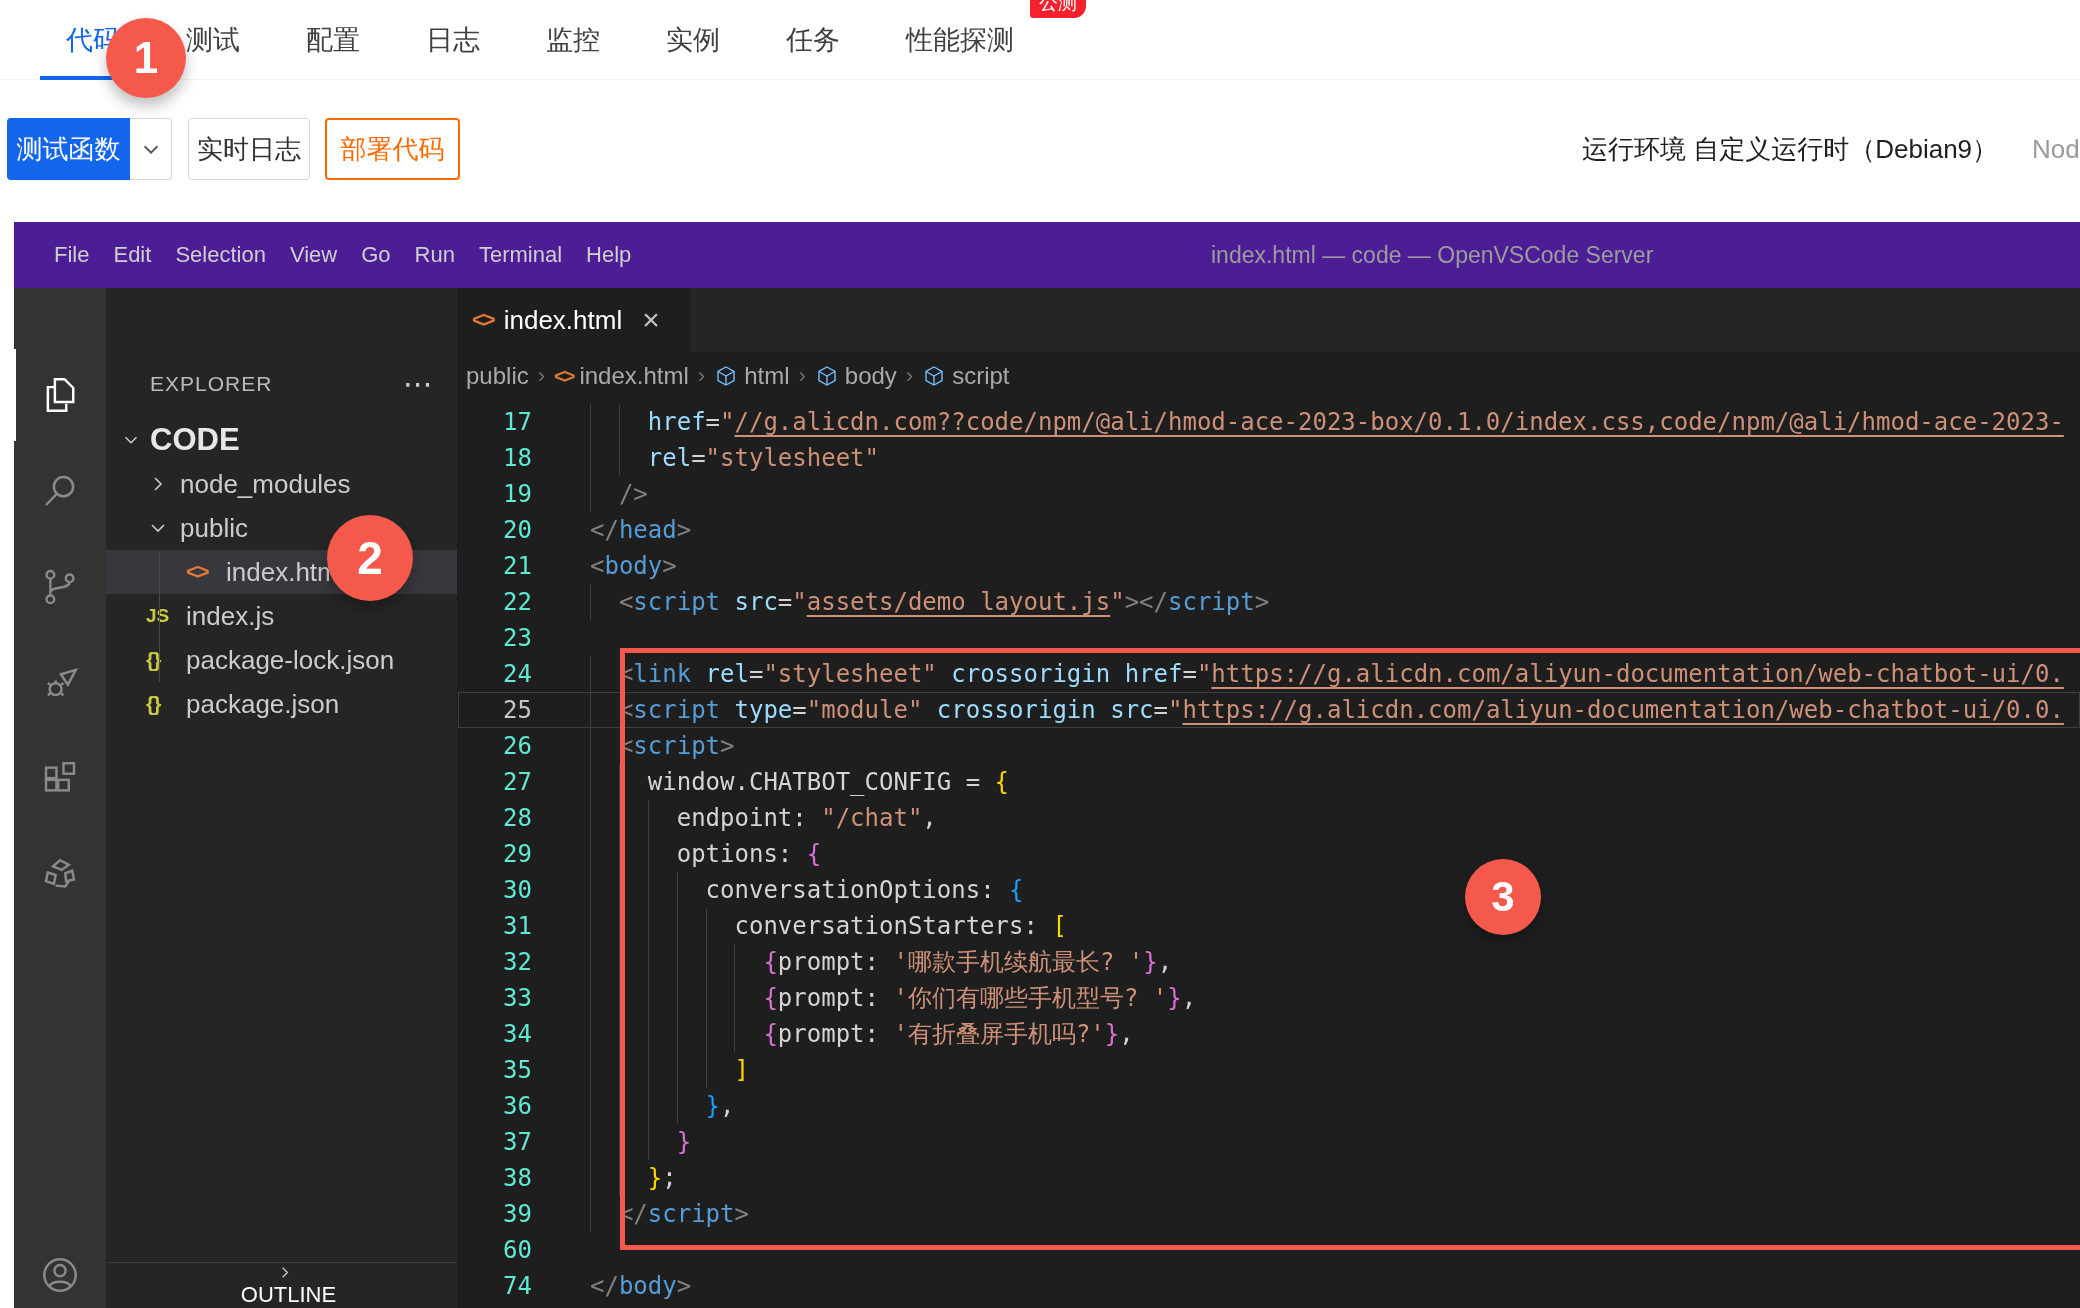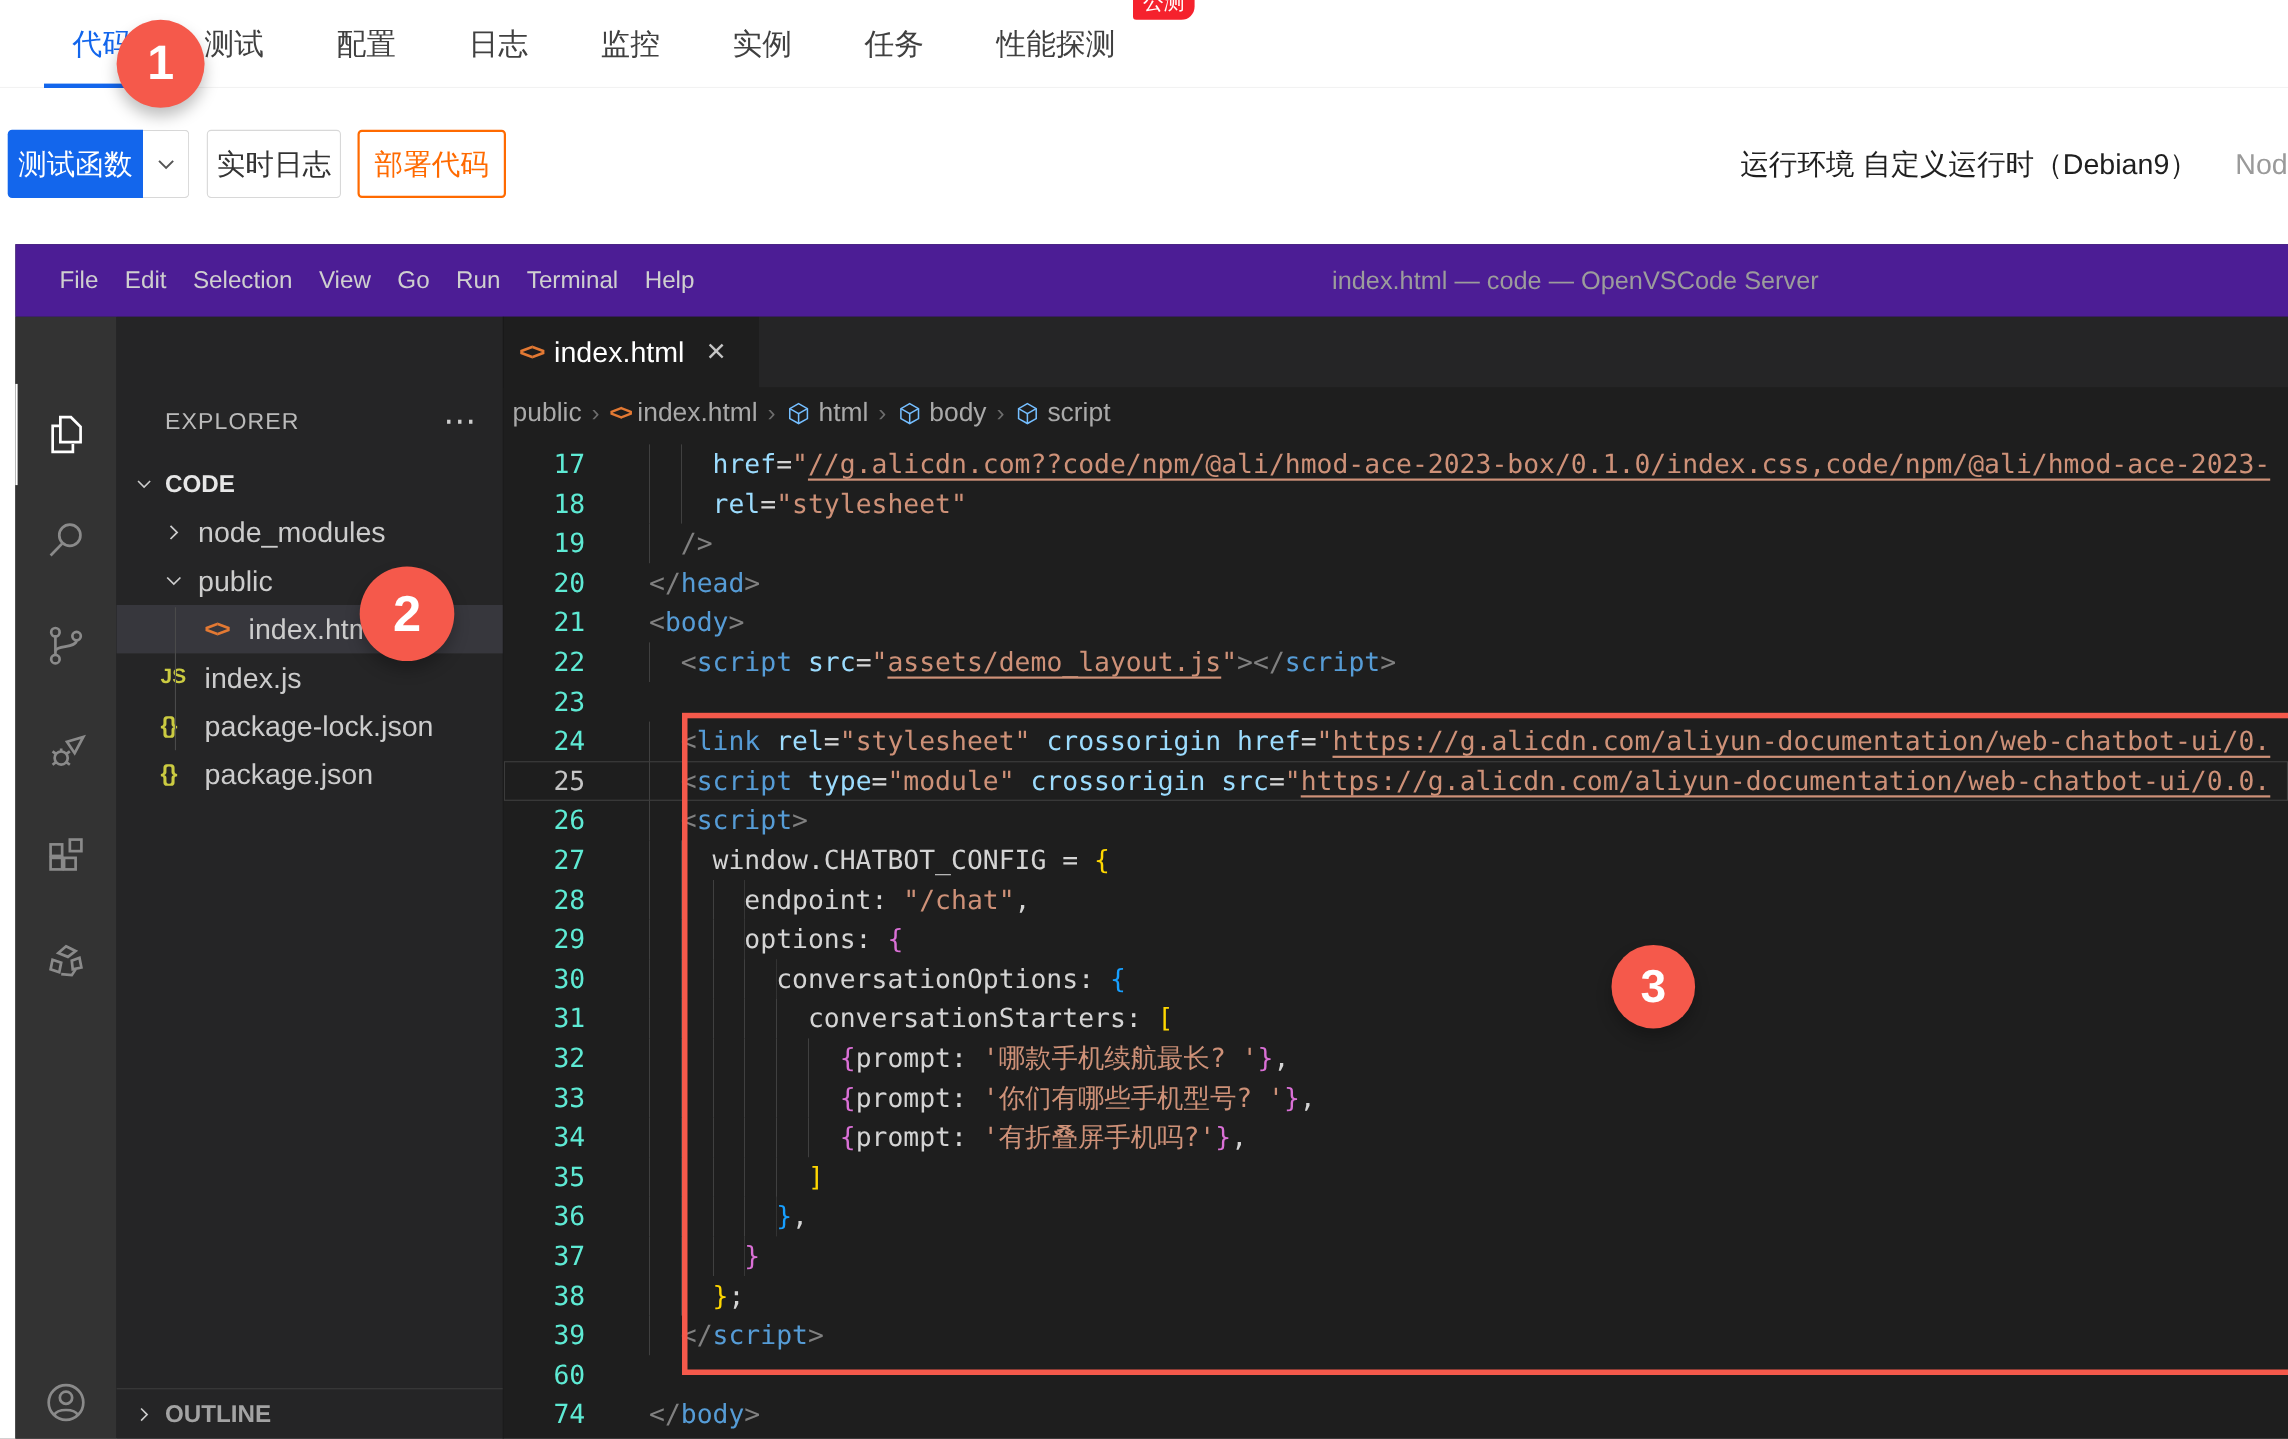--- a/index.html
+++ b/index.html
@@ -46,35 +46,35 @@
   .aicon svg{stroke:#8a8a8a;fill:none;stroke-width:1.4;width:42px;height:42px;}
   .aicon.active svg{stroke:#ffffff;}
   .aicon.active{border-left:2px solid #fff;}
 
   
   .sidebar{width:352px;background:#252526;position:relative;flex:none;border-right:1px solid #1b1b1b;color:#cccccc;}
   .sidehead{position:absolute;top:74px;left:0;right:0;height:44px;display:flex;align-items:center;padding:0 24px 0 44px;}
   .sidehead .hl{font-size:21px;letter-spacing:1px;color:#bbbbbb;}
   .sidehead .more{margin-left:auto;font-size:30px;color:#cccccc;cursor:pointer;line-height:0;}
   .codesection{position:absolute;top:130px;left:0;right:0;height:44px;display:flex;align-items:center;padding-left:14px;
-               font-weight:bold;font-size:22px;color:#e7e7e7;cursor:pointer;}
+               font-weight:bold;font-size:31px;color:#e7e7e7;cursor:pointer;}
   .codesection svg{width:22px;height:22px;stroke:#cccccc;fill:none;stroke-width:1.6;margin-right:8px;}
   .tree{position:absolute;top:174px;left:0;right:0;}
   .trow{height:44px;display:flex;align-items:center;font-size:26px;cursor:pointer;position:relative;}
   .trow.d1{padding-left:40px;} .trow.d2{padding-left:80px;}
   .trow.selected{background:#37373d;}
   .trow svg{width:24px;height:24px;stroke:#cccccc;fill:none;stroke-width:1.6;flex:none;}
   .trow .lbl{margin-left:10px;color:#cccccc;}
   .ficon{width:30px;flex:none;font-weight:bold;text-align:left;}
   .ficon.html{color:#e37933;font-size:22px;letter-spacing:-2px;}
   .ficon.js{color:#cbcb41;font-size:19px;}
   .ficon.json{color:#cbcb41;font-size:21px;letter-spacing:-1px;}
   .guide-public{position:absolute;left:53px;top:264px;width:1px;height:130px;background:#4a4a4a;}
   .outline{position:absolute;left:0;right:0;bottom:0;height:46px;border-top:1px solid #3c3c3c;
-           display:flex;align-items:center;padding-left:14px;font-weight:bold;font-size:22px;color:#a3a3a3;cursor:pointer;}
+           display:flex;align-items:center;padding-left:14px;font-weight:normal;font-size:22px;color:#ffffff;cursor:pointer;flex-direction:column;}
   .outline svg{width:22px;height:22px;stroke:#cccccc;fill:none;stroke-width:1.6;margin-right:8px;}
 
   
   .editor{position:relative;flex:1;background:#1e1e1e;overflow:hidden;}
   .tabstrip{height:64px;background:#252526;display:flex;}
   .etab{width:232px;background:#1e1e1e;display:flex;align-items:center;padding:0 14px;gap:10px;cursor:pointer;}
   .etab .ticon{color:#e37933;font-weight:bold;font-size:22px;letter-spacing:-2px;}
   .etab .tlabel{color:#ffffff;font-size:26px;}
   .etab .tclose{margin-left:10px;color:#c5c5c5;font-size:30px;line-height:1;cursor:pointer;}
   .breadcrumb{height:48px;display:flex;align-items:center;padding-left:8px;font-size:24px;color:#a9a9a9;white-space:nowrap;}

